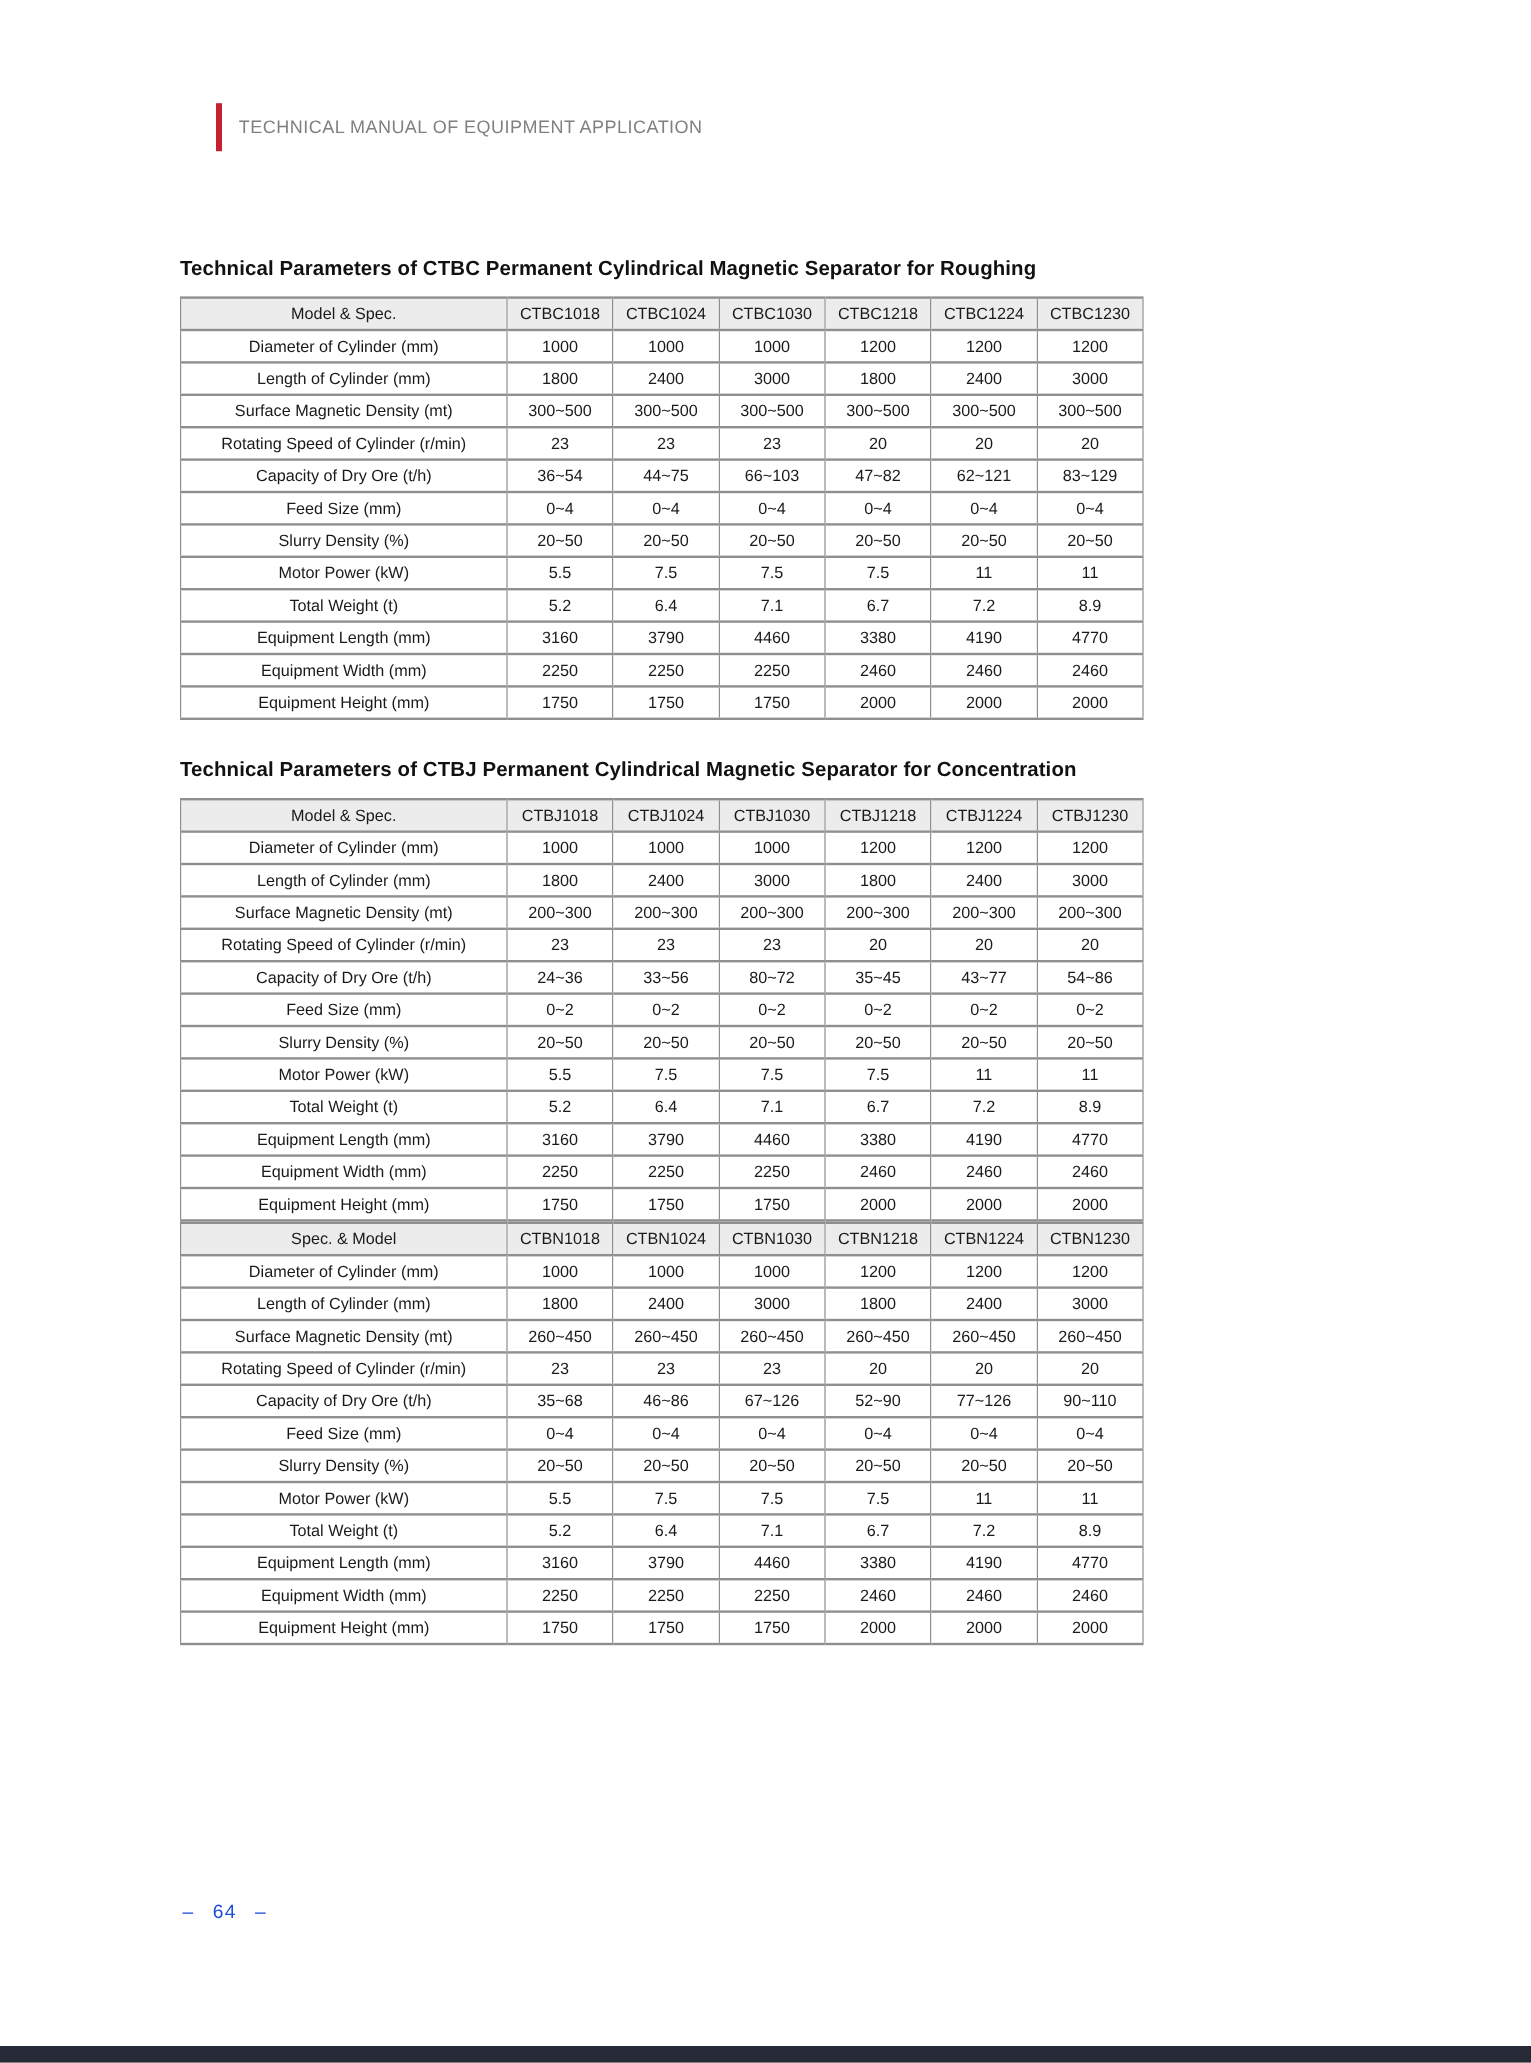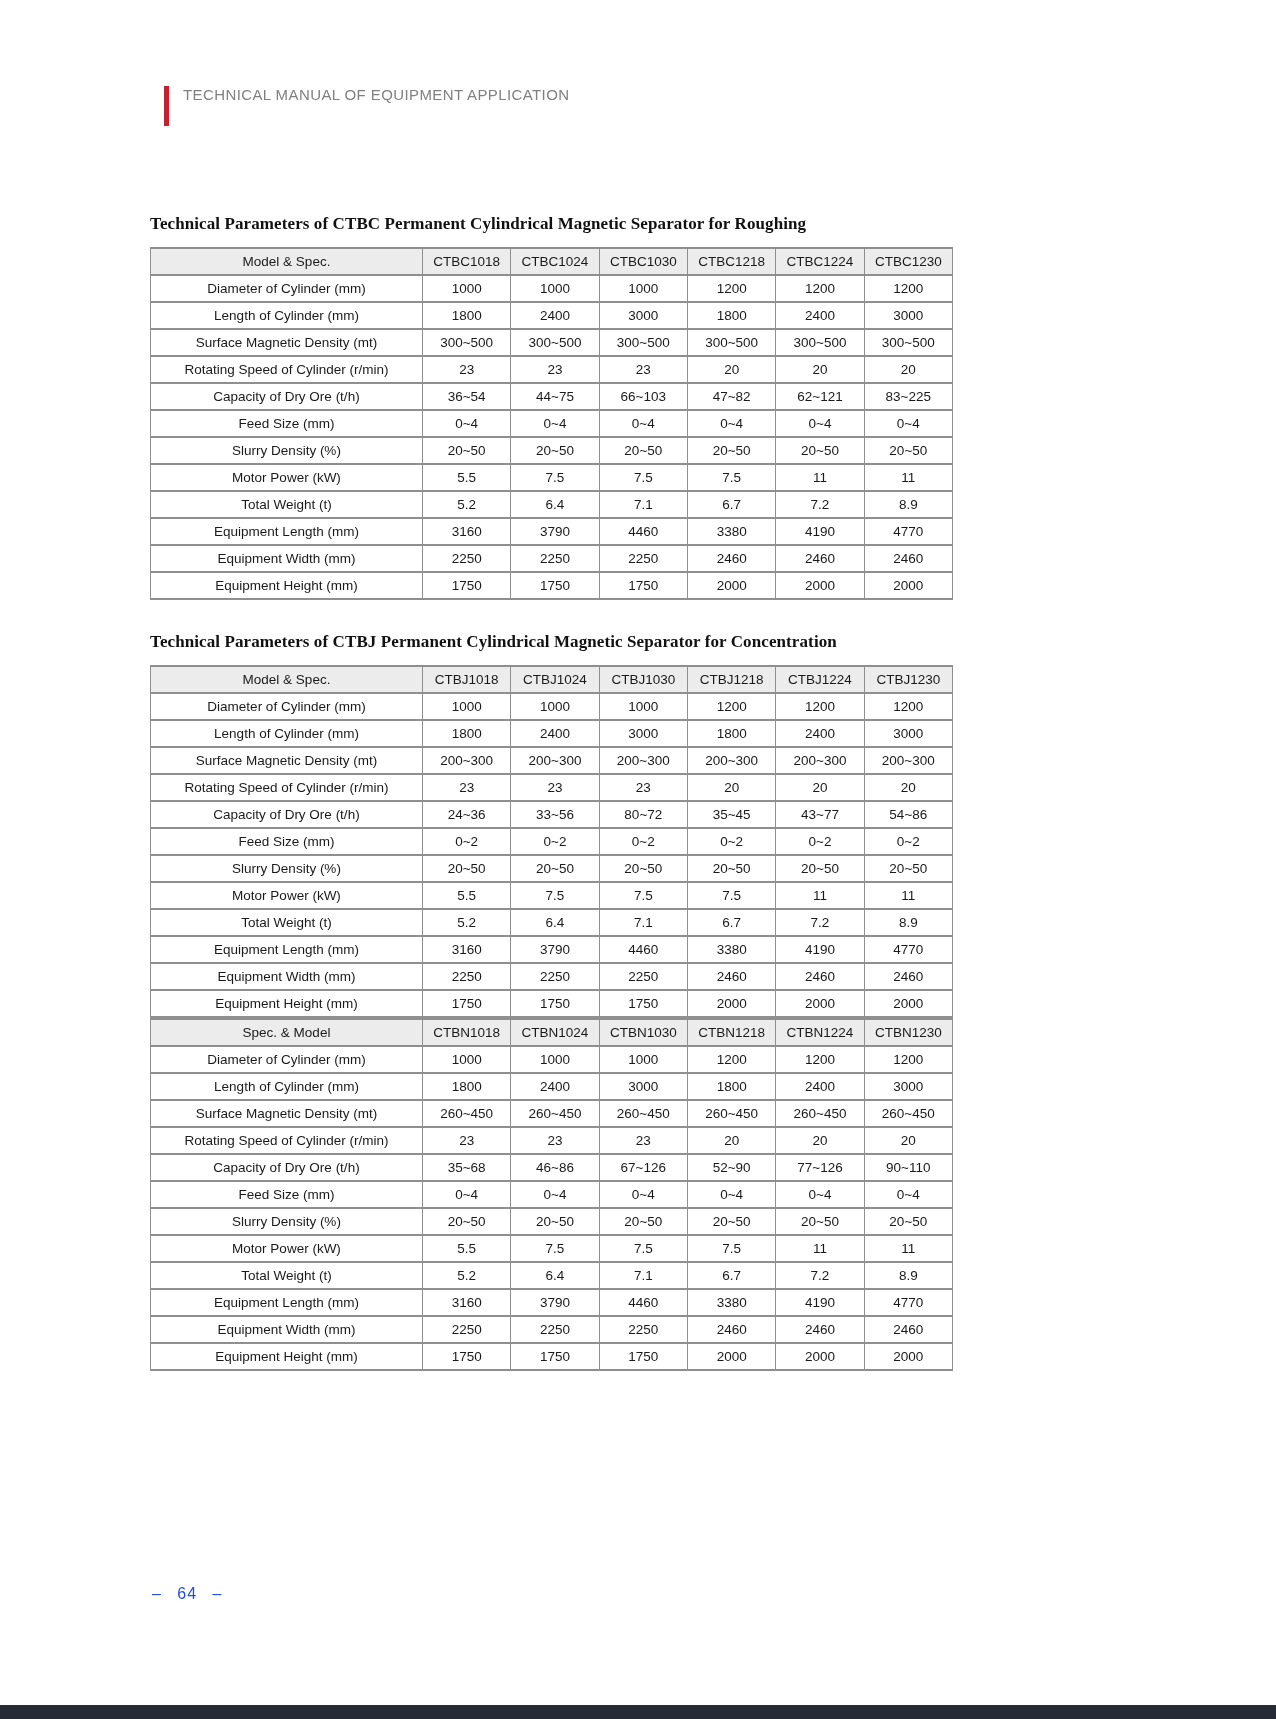--- a/index.html
+++ b/index.html
@@ -11,43 +11,44 @@
   .page {
     position: relative;
     width: 1276px;
     height: 1719px;
     background: #ffffff;
     overflow: hidden;
   }
   .doc-header {
     position: absolute;
     top: 86px;
-    left: 148px;
+    left: 164px;
     display: flex;
+    align-items: center;
     padding-left: 16px;
   }
   .accent-bar {
     width: 5px;
     height: 40px;
     background: #c42030;
     margin-right: 14px;
   }
   .doc-header-title {
     color: #808080;
     font-size: 15px;
     letter-spacing: 0.4px;
   }
   .content {
     position: absolute;
     top: 196px;
     left: 150px;
     width: 966px;
   }
   .table-title {
-    font-family: Liberation Serif, serif;
+    font-family: Liberation Sans, sans-serif;
     font-size: 17px;
     font-weight: bold;
     color: #111111;
     margin: 32px 0 13px 0;
     letter-spacing: 0.1px;
   }
   .table-block:first-child .table-title { margin-top: 18px; }
   .params-table {
     border-collapse: collapse;
     width: 803px;
@@ -159,21 +160,21 @@
               <td>20</td>
               <td>20</td>
             </tr>
             <tr>
               <td>Capacity of Dry Ore (t/h)</td>
               <td>36~54</td>
               <td>44~75</td>
               <td>66~103</td>
               <td>47~82</td>
               <td>62~121</td>
-              <td>83~225</td>
+              <td>83~129</td>
             </tr>
             <tr>
               <td>Feed Size (mm)</td>
               <td>0~4</td>
               <td>0~4</td>
               <td>0~4</td>
               <td>0~4</td>
               <td>0~4</td>
               <td>0~4</td>
             </tr>

